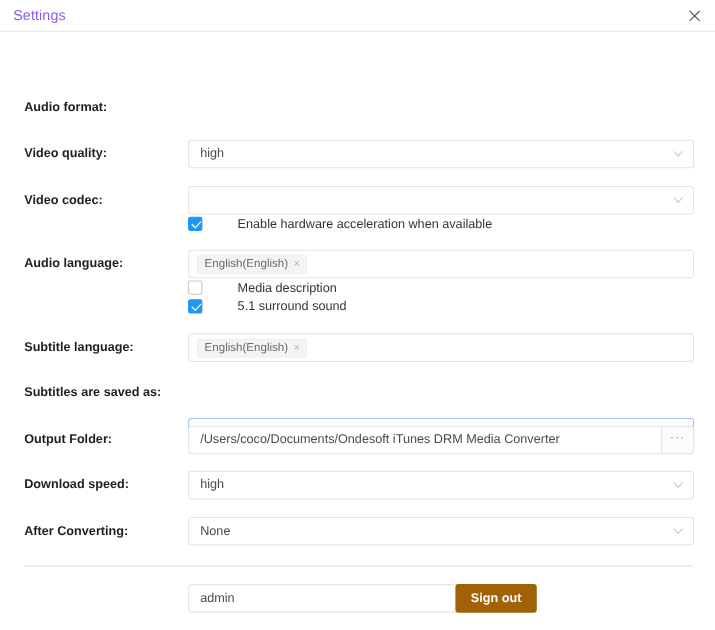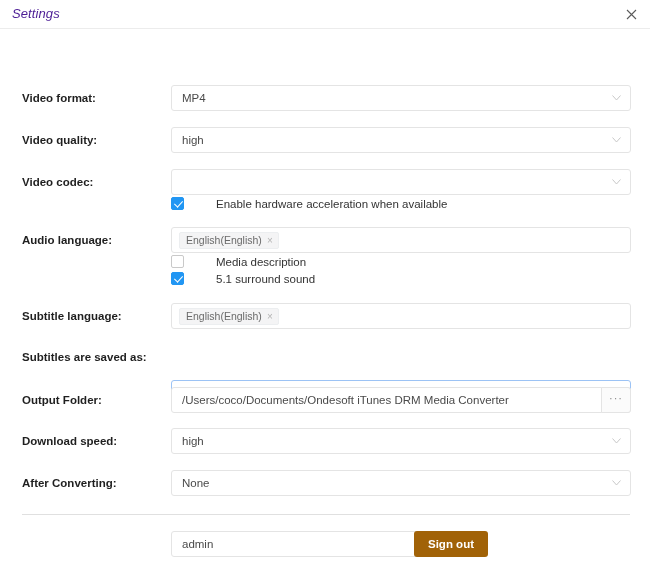--- a/index.html
+++ b/index.html
@@ -17,23 +17,22 @@
     position: relative;
     height: 29px;
     background: #ffffff;
     border-bottom: 1px solid #ececec;
   }
   .titlebar-title {
     position: absolute;
     left: 12px;
     top: 6px;
     font-size: 13px;
-    color: #4c1d95;
+    color: #8b5cf6;
     letter-spacing: .1px;
-    font-style: italic;
   }
   .close-btn {
     position: absolute;
     right: 8px;
     top: 3px;
     width: 22px;
     height: 22px;
     display: flex;
     align-items: center;
     justify-content: center;
@@ -224,29 +223,21 @@
   <div class="close-btn">
     <svg width="11" height="11" viewBox="0 0 11 11" aria-hidden="true">
       <path d="M1 1 L10 10 M10 1 L1 10" stroke="#5b5b5b" stroke-width="1.1" fill="none"></path>
     </svg>
   </div>
 </div>
 
 <div class="body">
 
   <div class="row" style="top:56px">
-    <div class="label">Video format:</div>
-    <div class="field">
-      <div class="value">MP4</div>
-      <div class="chev">
-        <svg width="9" height="6" viewBox="0 0 9 6">
-            <path d="M0.5 0.5 L4.5 5 L8.5 0.5" stroke="#c8c8c8" stroke-width="1" fill="none"></path>
-          </svg>
-      </div>
-    </div>
+    <div class="label">Audio format:</div>
   </div>
 
   <div class="row" style="top:98px">
     <div class="label">Video quality:</div>
     <div class="field">
       <div class="value">high</div>
       <div class="chev">
         <svg width="9" height="6" viewBox="0 0 9 6">
             <path d="M0.5 0.5 L4.5 5 L8.5 0.5" stroke="#c8c8c8" stroke-width="1" fill="none"></path>
           </svg>

